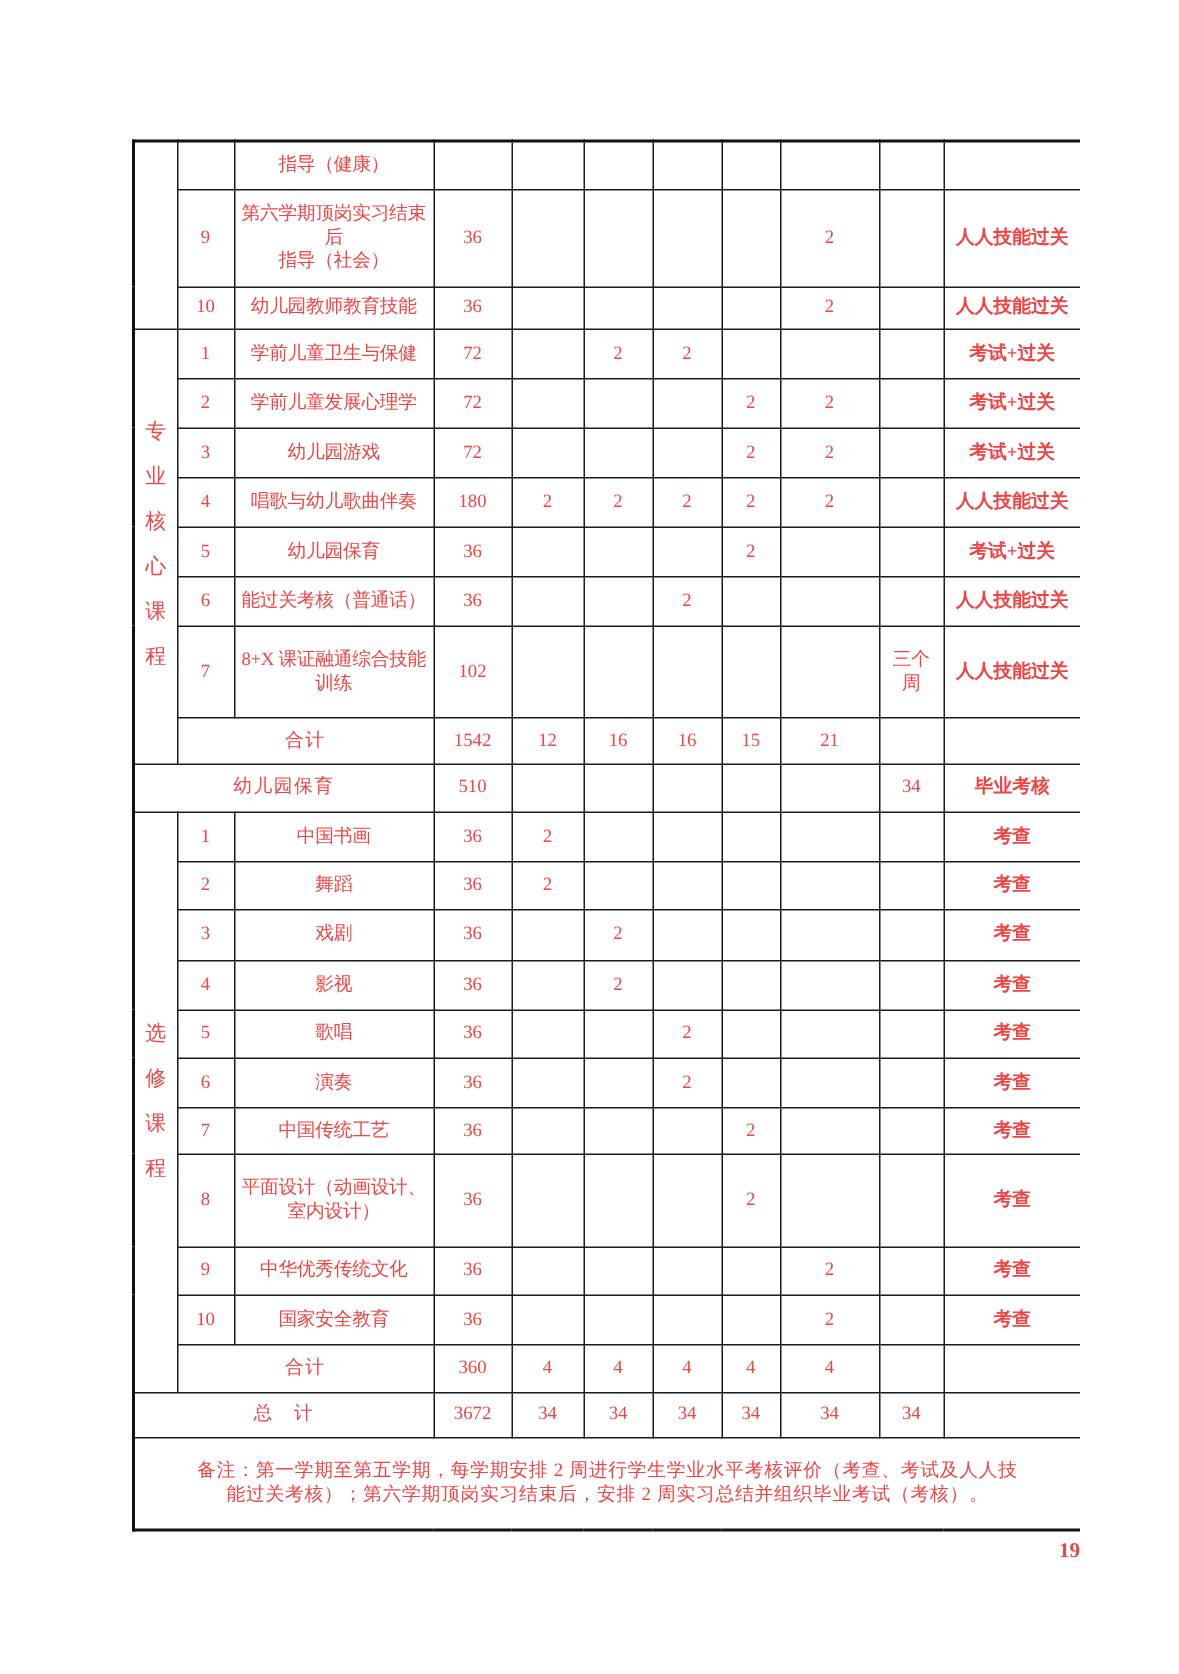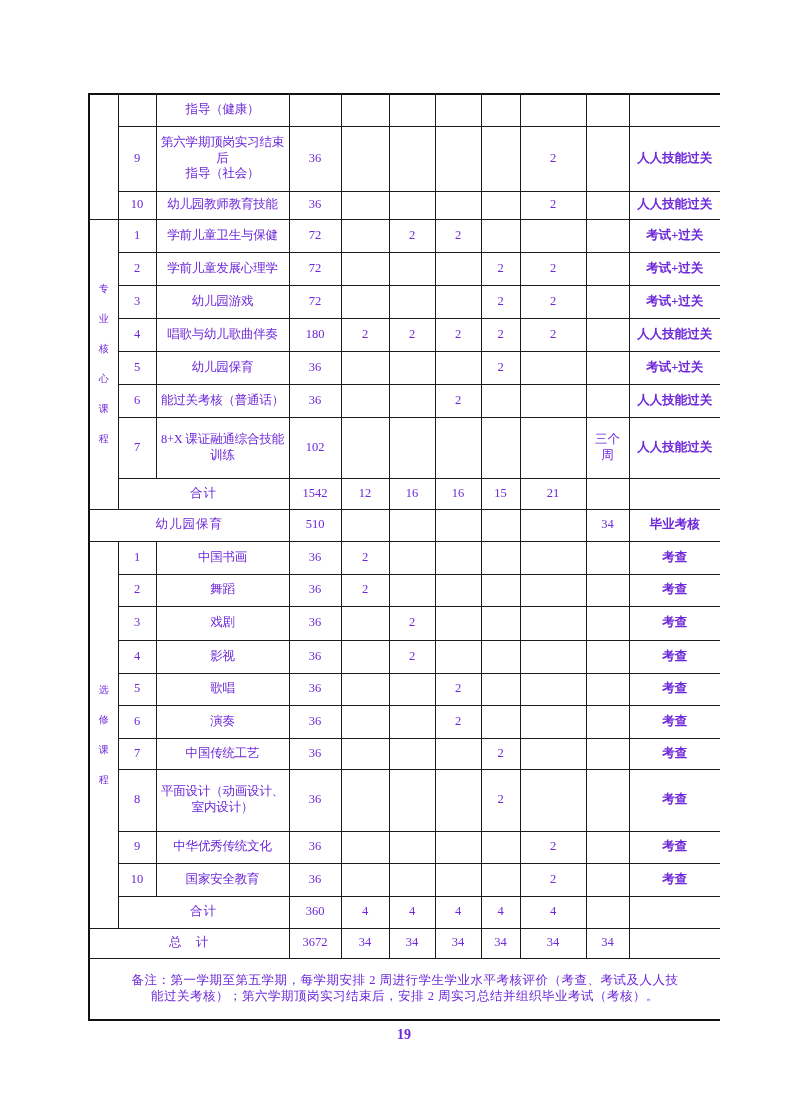--- a/index.html
+++ b/index.html
@@ -1,30 +1,30 @@
 <!DOCTYPE html>
 <html><head>
 <meta charset="utf-8">
 <style>
   html,body{margin:0;padding:0;background:#fff;}
   .page{position:relative;width:720px;height:1116px;background:#ffffff;overflow:hidden;
-        font-family:"Liberation Serif","DejaVu Serif",serif;color:#6d28d9;}
+        font-family:"Liberation Serif","DejaVu Serif",serif;color:#ef4444;}
   table.curr{position:absolute;left:88px;top:93px;width:632px;border-collapse:collapse;
              table-layout:fixed;border:2px solid #111;}
   table.curr td{border:1px solid #1a1a1a;text-align:center;vertical-align:middle;
                 padding:0;font-size:12.5px;white-space:pre-line;line-height:1.25;}
   td.nm{font-size:12px;letter-spacing:-0.2px;line-height:30px;}
   td.as{font-size:12px;font-weight:bold;}
   td.cat{border-bottom:1px solid #1a1a1a;}
   .vtext{width:15px;margin:1px auto;word-break:break-all;line-height:30px;
-         font-size:10px;text-align:center;}
+         font-size:14px;text-align:center;}
   td.lbl{font-size:13px;letter-spacing:1px;}
   td.notes{font-size:13.5px;line-height:31px;text-align:center;letter-spacing:0.5px;}
   td.wk{line-height:30px;}
-  .pagenum{position:absolute;left:88px;top:1027px;width:632px;text-align:center;
+  .pagenum{position:absolute;left:88px;top:1027px;width:632px;text-align:right;
            font-weight:bold;font-size:14px;}
 </style>
 </head>
 <body>
 
 <div class="page">
   <table class="curr">
     <colgroup>
       <col style="width:29px">
         <col style="width:38px">

